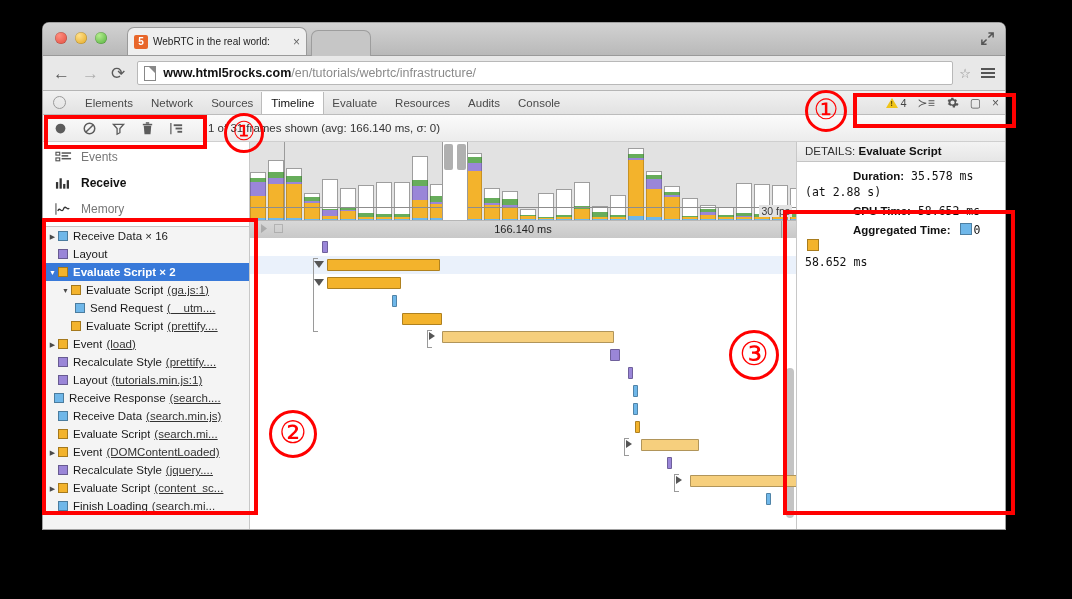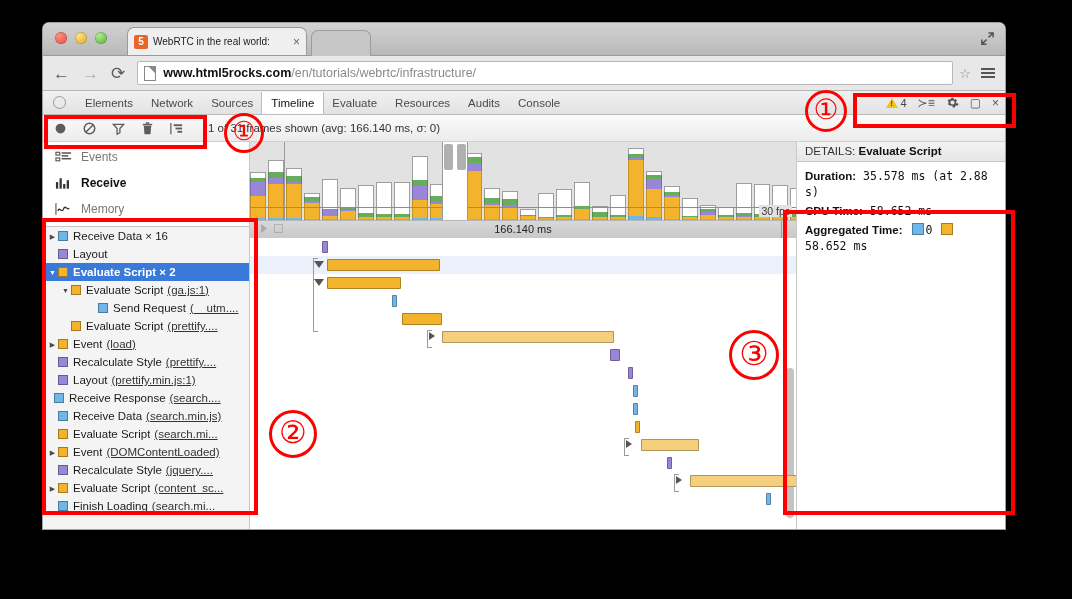--- a/index.html
+++ b/index.html
@@ -166,21 +166,21 @@
   .details{
     width:208px;flex:none;border-left:1px solid #c8c8c8;background:#fff;position:relative;
   }
   .det-head{height:19px;background:linear-gradient(#f3f3f3,#e6e6e6);
     border-bottom:1px solid #c4c4c4;font-size:11.5px;color:#333;
     line-height:19px;padding-left:8px;}
   .det-head b{color:#111;}
   .det-body{padding:6px 8px;font-size:11.5px;color:#111;line-height:16px;
     font-family:"DejaVu Sans Mono",monospace;}
   .det-row{margin-bottom:3px;}
-  .det-k{font-family:"Liberation Sans",sans-serif;font-weight:bold;}
+  .det-k{font-family:"Liberation Sans",sans-serif;font-weight:bold;margin-left:48px;}
   .agg-sw{display:inline-block;width:10px;height:10px;vertical-align:-1px;
     border:1px solid rgba(0,0,0,.3);margin:0 2px;}
 
   
   .annbox{position:absolute;border:4px solid #ff0000;box-sizing:border-box;pointer-events:none;}
   .circ{
     position:absolute;border:3px solid #ff0000;border-radius:50%;color:#ff0000;
     font-weight:normal;text-align:center;pointer-events:none;
     font-family:"Liberation Serif",serif;
   }
@@ -324,21 +324,21 @@
                 <span class="arrow">▼</span>
                 <span class="sw" style="background: rgb(243, 179, 44);"></span>
                 <span class="tlabel">Evaluate Script × 2</span>
               </div>
               <div class="tnode" style="padding-left: 17px;">
                 <span class="arrow">▼</span>
                 <span class="sw" style="background: rgb(243, 179, 44);"></span>
                 <span class="tlabel">Evaluate Script</span>
                 <span class="tlink" style="margin-left: 4px;">(ga.js:1)</span>
               </div>
-              <div class="tnode" style="padding-left: 44px;">
+              <div class="tnode" style="padding-left: 21px;">
                 <span class="arrow"></span>
                 <span class="sw" style="background: rgb(111, 183, 233);"></span>
                 <span class="tlabel">Send Request</span>
                 <span class="tlink" style="margin-left: 4px;">(__utm....</span>
               </div>
               <div class="tnode" style="padding-left: 17px;">
                 <span class="arrow"></span>
                 <span class="sw" style="background: rgb(243, 179, 44);"></span>
                 <span class="tlabel">Evaluate Script</span>
                 <span class="tlink" style="margin-left: 4px;">(prettify....</span>
@@ -352,21 +352,21 @@
               <div class="tnode" style="padding-left: 4px;">
                 <span class="arrow"></span>
                 <span class="sw" style="background: rgb(154, 134, 216);"></span>
                 <span class="tlabel">Recalculate Style</span>
                 <span class="tlink" style="margin-left: 4px;">(prettify....</span>
               </div>
               <div class="tnode" style="padding-left: 4px;">
                 <span class="arrow"></span>
                 <span class="sw" style="background: rgb(154, 134, 216);"></span>
                 <span class="tlabel">Layout</span>
-                <span class="tlink" style="margin-left: 4px;">(prettify.min.js:1)</span>
+                <span class="tlink" style="margin-left: 4px;">(tutorials.min.js:1)</span>
               </div>
               <div class="tnode" style="">
                 <span class="arrow"></span>
                 <span class="sw" style="background: rgb(111, 183, 233);"></span>
                 <span class="tlabel">Receive Response</span>
                 <span class="tlink" style="margin-left: 4px;">(search....</span>
               </div>
               <div class="tnode" style="padding-left: 4px;">
                 <span class="arrow"></span>
                 <span class="sw" style="background: rgb(111, 183, 233);"></span>

